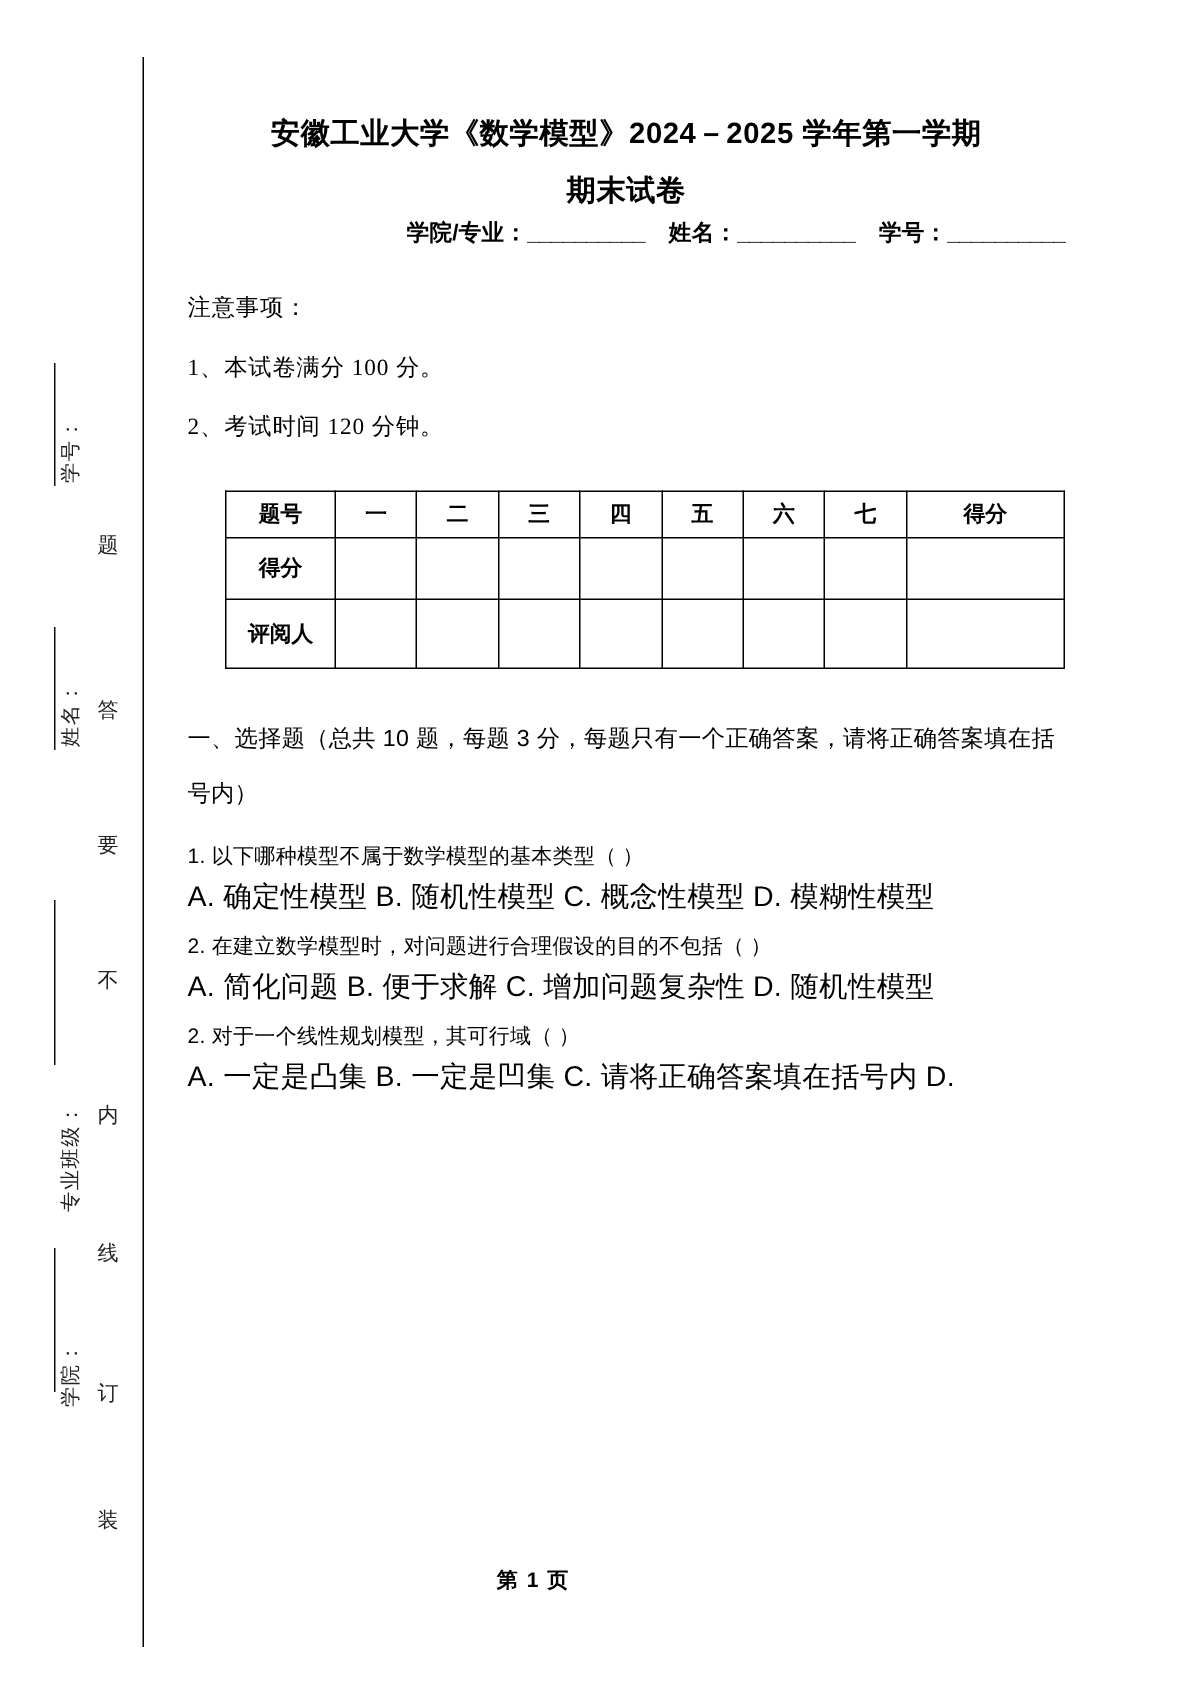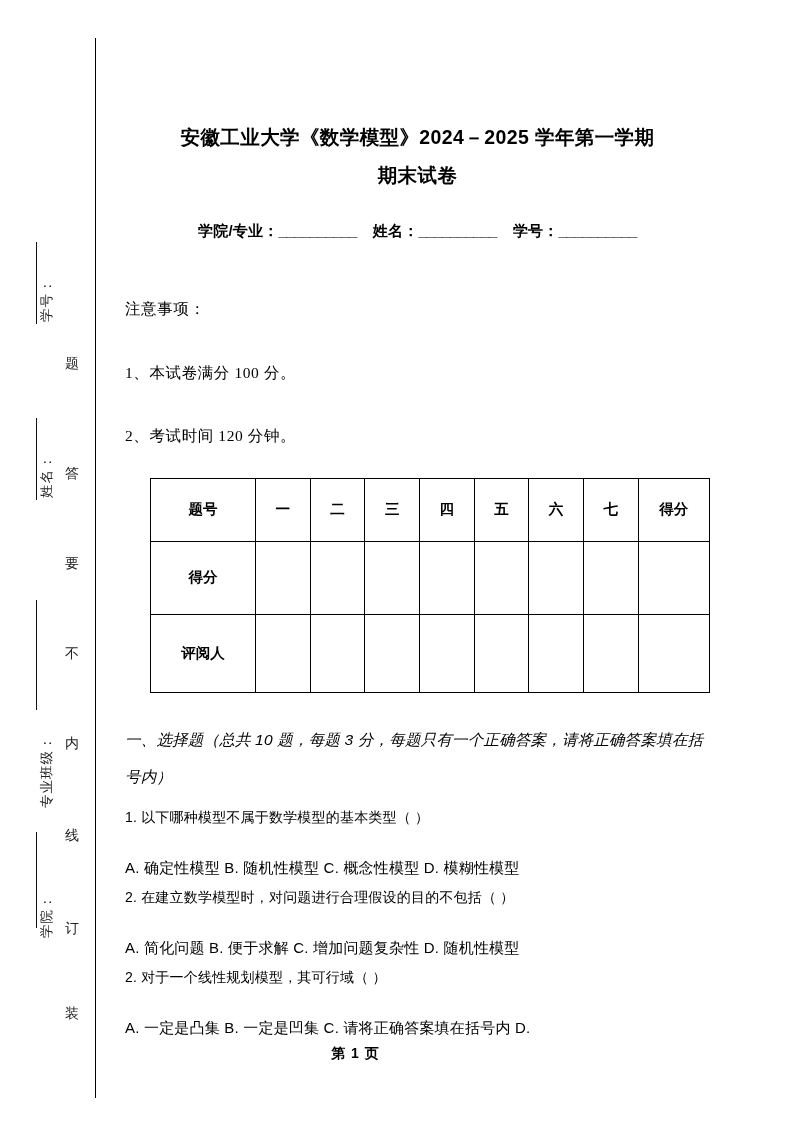--- a/index.html
+++ b/index.html
@@ -63,93 +63,91 @@
   
   #content {
     position: absolute;
     left: 125px;
     top: 0;
     width: 585px;
   }
 
   #exam-title {
     margin: 0;
-    padding-top: 118px;
+    padding-top: 70px;
     font-family: "Liberation Sans", "DejaVu Sans", sans-serif;
     font-weight: bold;
     font-size: 19.5px;
     line-height: 38px;
     text-align: center;
     letter-spacing: 0.4px;
   }
 
   #info-line {
-    margin-top: 28px;
     font-family: "Liberation Sans", "DejaVu Sans", sans-serif;
     font-weight: bold;
     font-size: 15px;
-    text-align: center;
+    text-align: right;
     letter-spacing: 0.2px;
   }
   #info-line .blank {
     letter-spacing: -0.5px;
   }
   #info-line .gap { display: inline-block; width: 16px; }
 
   .note {
     font-size: 15.5px;
     line-height: 1;
-    margin-top: 48px;
+    margin-top: 24px;
     letter-spacing: 0.6px;
   }
-  .note.first { margin-top: 60px; }
+  .note.first { margin-top: 33px; }
   .uline { }
 
   
   #score-table {
     margin-top: 34px;
     margin-left: 25px;
     border-collapse: collapse;
     width: 560px;
     font-family: "Liberation Sans", "DejaVu Sans", sans-serif;
     font-weight: bold;
     font-size: 14.5px;
   }
   #score-table td {
     border: 1px solid #000;
     text-align: center;
     vertical-align: middle;
-    padding: 16px;
+    padding: 0;
   }
   #score-table td.rowhead { width: 72px; }
   #score-table tr.r-head td { height: 30px; }
   #score-table tr.r-body td { height: 40px; }
   #score-table tr.r-body2 td { height: 45px; }
 
   
   .section-head {
     margin-top: 28px;
     font-family: "Liberation Sans", "DejaVu Sans", sans-serif;
     font-size: 15.5px;
     line-height: 37px;
     letter-spacing: 0.2px;
-    font-style: italic;
   }
   .q-text {
     margin-top: 15px;
     font-family: "Liberation Sans", "DejaVu Sans", sans-serif;
     font-size: 14px;
     line-height: 1;
     letter-spacing: 0.2px;
     white-space: nowrap;
   }
   .q-opts {
-    margin-top: 36px;
-    font-family: "Liberation Sans", "DejaVu Sans", sans-serif;
-    font-size: 15px;
+    margin-top: 12px;
+    font-family: "Liberation Sans", "DejaVu Sans", sans-serif;
+    font-size: 19px;
     line-height: 1;
     letter-spacing: 0.2px;
     white-space: nowrap;
   }
 
   
   #footer {
     position: absolute;
     left: 0;
     top: 1045px;

